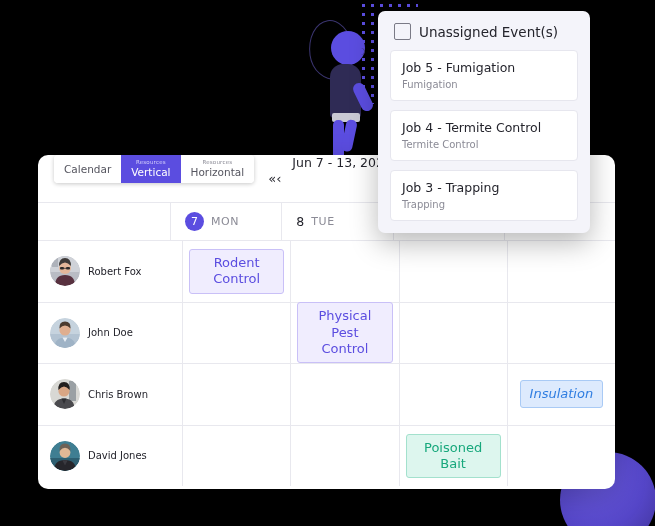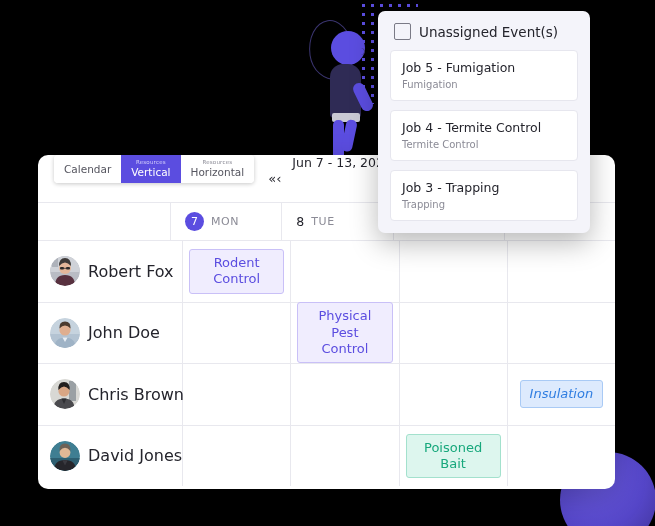--- a/index.html
+++ b/index.html
@@ -263,21 +263,21 @@
   .avatar {
     width: 30px;
     height: 30px;
     border-radius: 50%;
     flex: none;
     overflow: hidden;
     position: relative;
   }
   .avatar svg { display: block; width: 30px; height: 30px; }
   .res-name {
-    font-size: 16px;
+    font-size: 10px;
     color: #24242c;
     white-space: nowrap;
   }
 
   .day-cell {
     flex: 1 1 0;
     border-right: 1px solid #e8e8ee;
     display: flex;
     align-items: center;
     justify-content: center;

